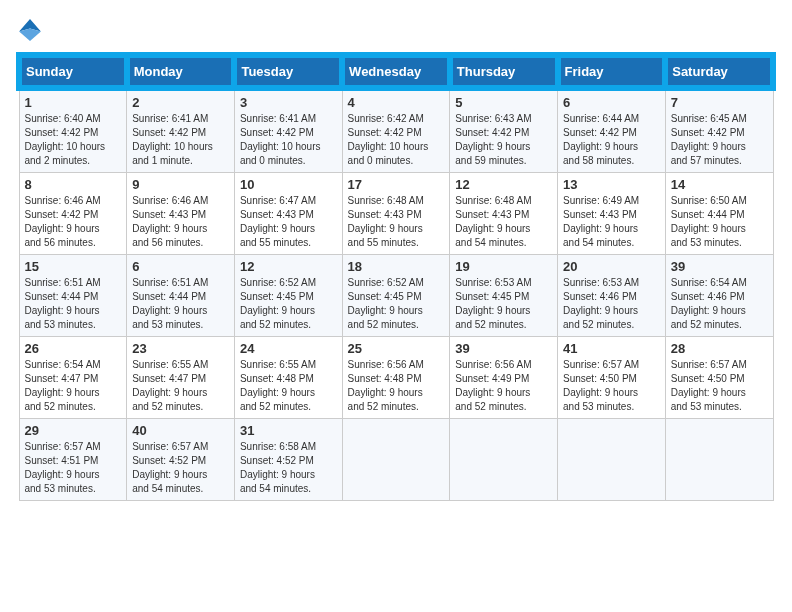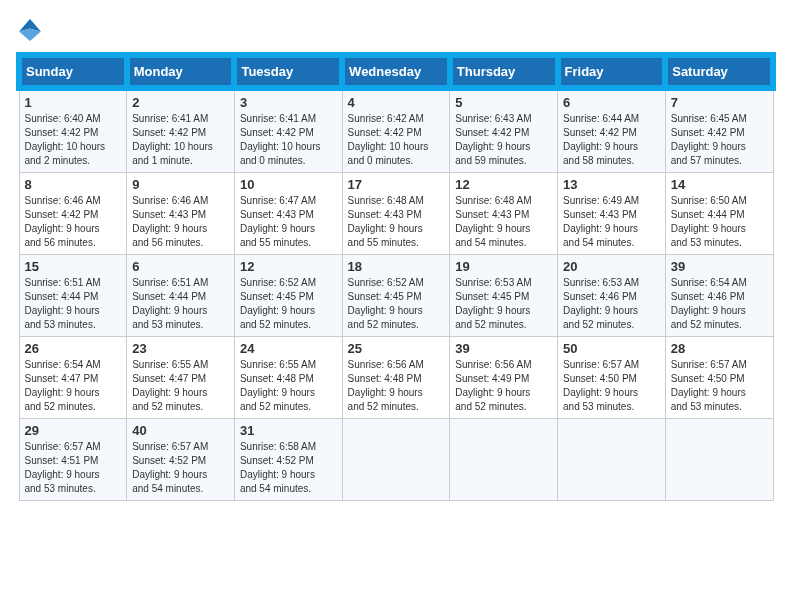--- a/index.html
+++ b/index.html
@@ -228,21 +228,21 @@
         </td>
         <td>
           <span class="day-num">25</span>
           <div class="cell-text">Sunrise: 6:56 AM<br>Sunset: 4:48 PM<br>Daylight: 9 hours<br>and 52 minutes.</div>
         </td>
         <td>
           <span class="day-num">39</span>
           <div class="cell-text">Sunrise: 6:56 AM<br>Sunset: 4:49 PM<br>Daylight: 9 hours<br>and 52 minutes.</div>
         </td>
         <td>
-          <span class="day-num">50</span>
+          <span class="day-num">41</span>
           <div class="cell-text">Sunrise: 6:57 AM<br>Sunset: 4:50 PM<br>Daylight: 9 hours<br>and 53 minutes.</div>
         </td>
         <td>
           <span class="day-num">28</span>
           <div class="cell-text">Sunrise: 6:57 AM<br>Sunset: 4:50 PM<br>Daylight: 9 hours<br>and 53 minutes.</div>
         </td>
       </tr>
       <tr>
         <td>
           <span class="day-num">29</span>

